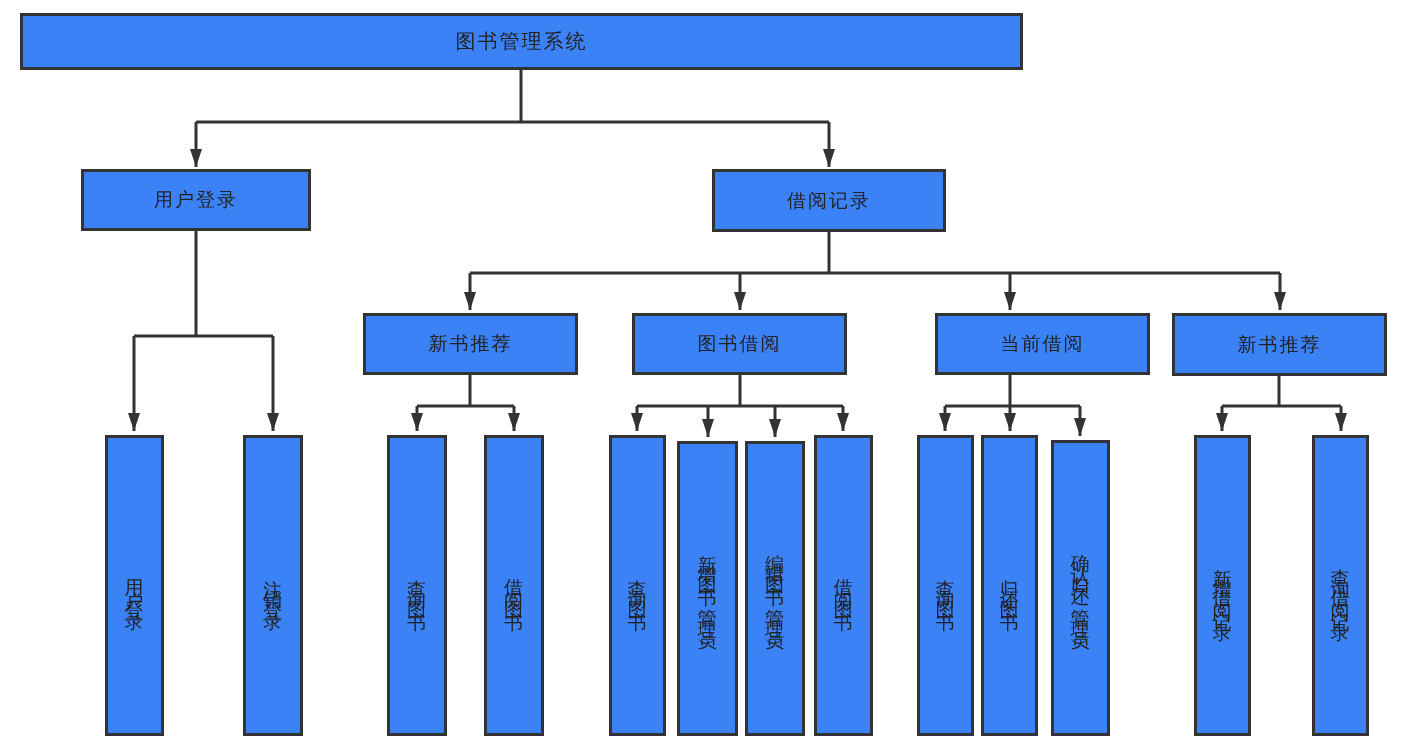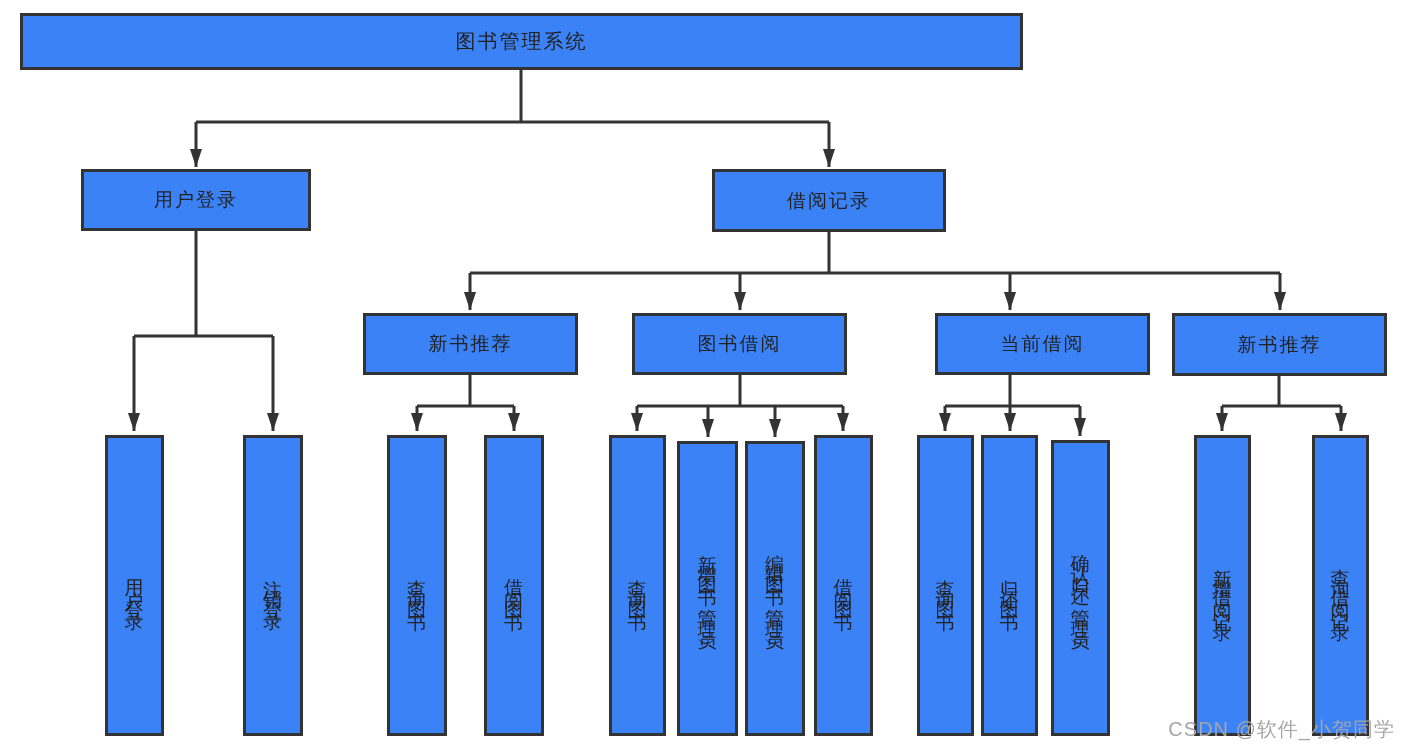--- a/index.html
+++ b/index.html
@@ -174,15 +174,14 @@
     <span class="leaf-label">确认归还（管理员）</span>
   </div>
 
   <div class="box" style="left:1194px;top:435px;width:57px;height:301px">
     <span class="leaf-label">新增借阅记录</span>
   </div>
   <div class="box" style="left:1312px;top:435px;width:57px;height:301px">
     <span class="leaf-label">查询借阅记录</span>
   </div>
 
-  <div class="watermark">CSDN @软件_小贺同学</div>
 
 </div>
 
 </body></html>

